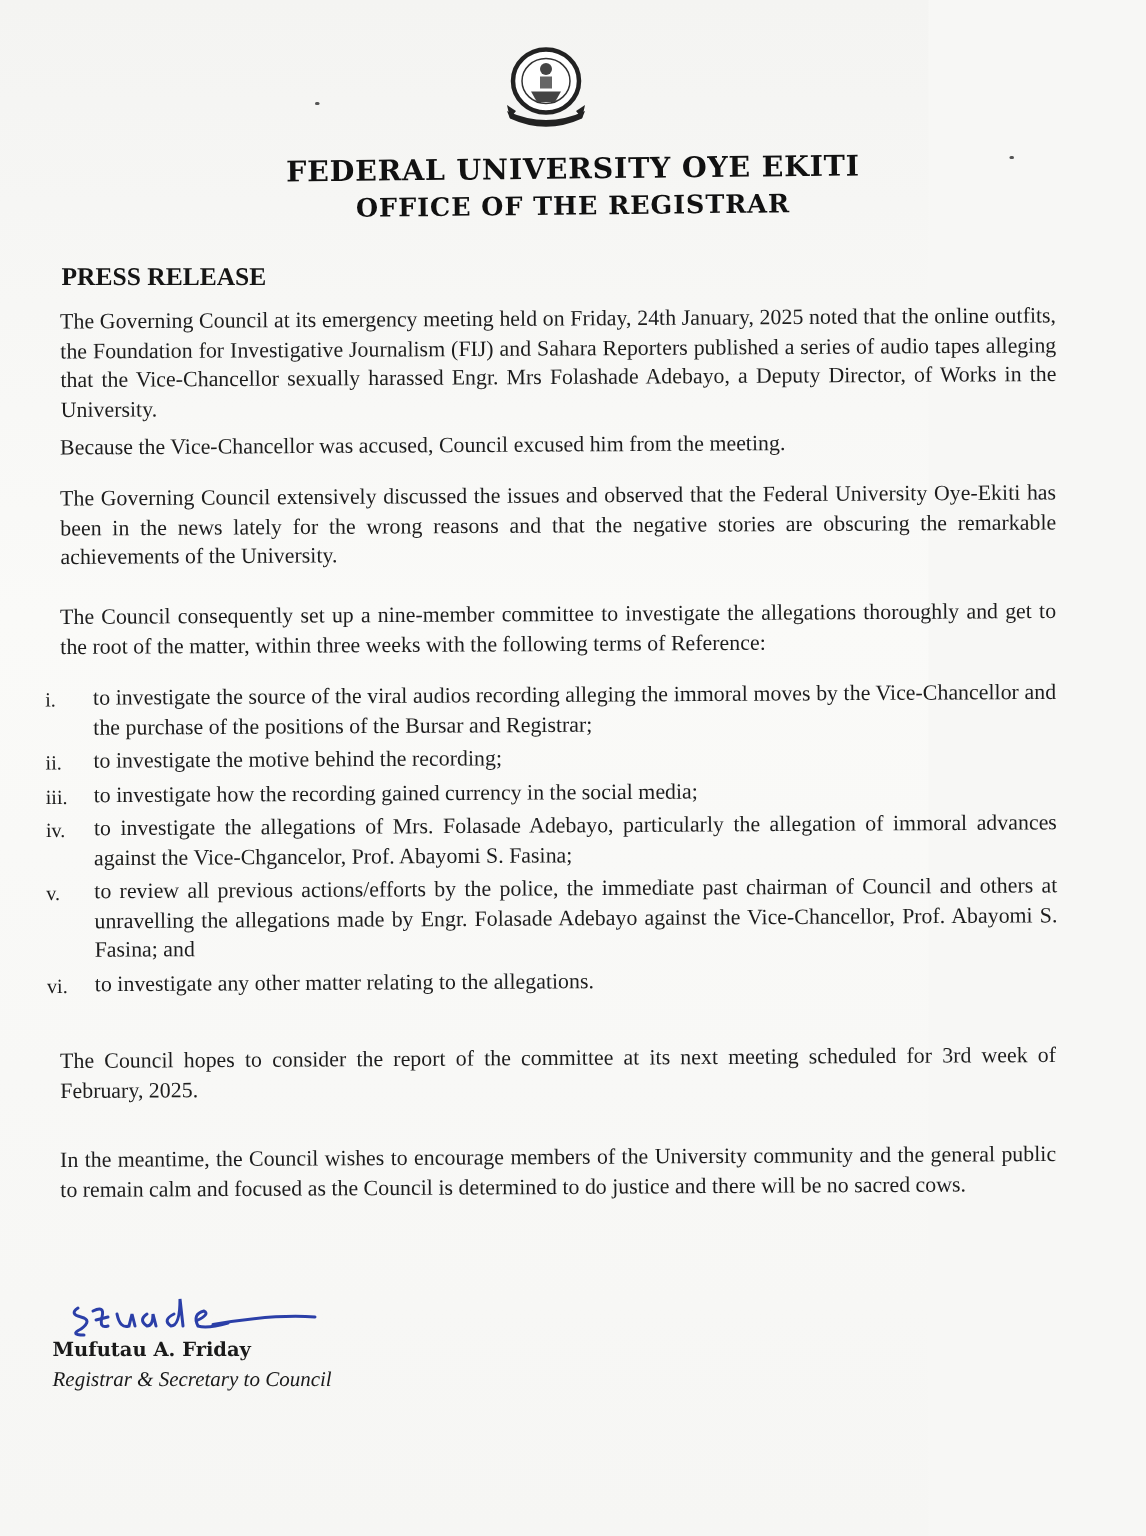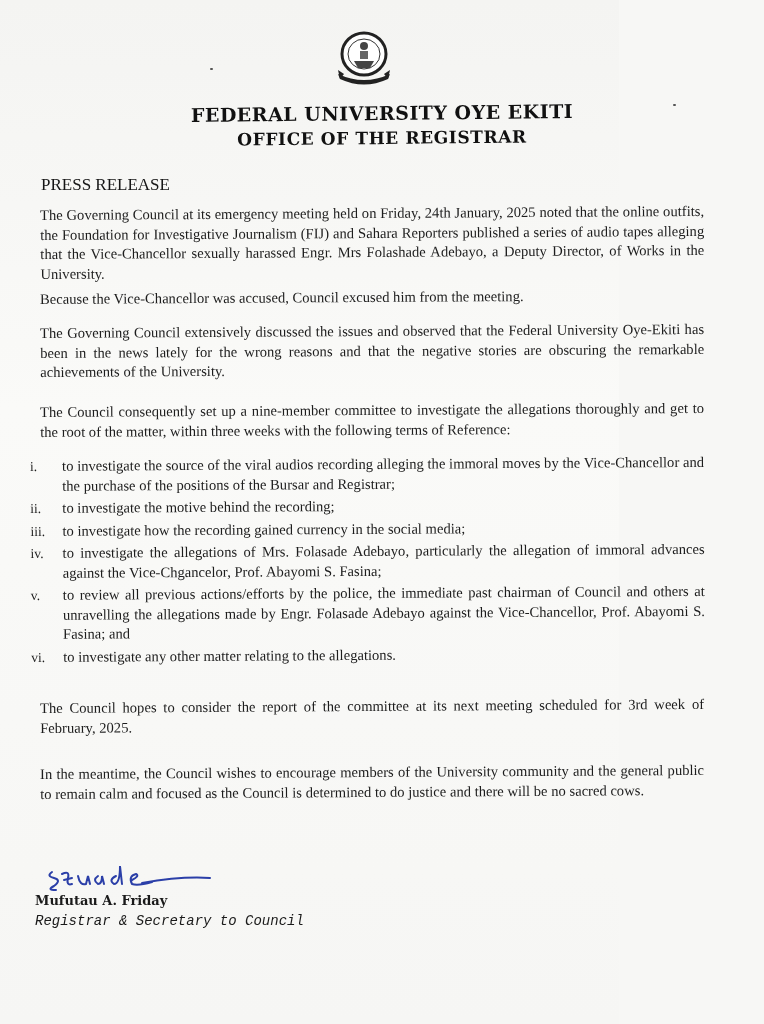--- a/index.html
+++ b/index.html
@@ -24,21 +24,21 @@
       transform: rotate(-0.6deg);
     }
     .title2 {
       position: absolute; left: 0; width: 764px; top: 128px;
       text-align: center; font-family: "DejaVu Serif", serif; font-weight: bold;
       font-size: 17px; letter-spacing: 0.6px; color: #111;
       transform: rotate(-0.6deg);
     }
     .press {
       position: absolute; left: 41px; top: 175px;
-      font-weight: normal; font-size: 17px; color: #151515;
+      font-weight: bold; font-size: 17px; color: #151515;
     }
     .body {
       position: absolute; left: 40px; width: 664px;
       font-size: 14.6px; line-height: 19.5px; text-align: justify;
       transform: rotate(-0.35deg); transform-origin: left top;
     }
     .p1 { top: 206px; }
     .p2 { top: 290px; }
     .p3 { top: 324px; }
     .p4 { top: 403px; }
@@ -54,21 +54,21 @@
     .p6 { top: 765px; }
     .signature {
       position: absolute; left: 42px; top: 862px; width: 170px; height: 36px;
     }
     .signer {
       position: absolute; left: 35px; top: 893px;
       font-family: "DejaVu Serif", serif; font-weight: bold; font-size: 13px; color: #1a1a1a;
     }
     .signer-role {
       position: absolute; left: 35px; top: 913px;
-      font-style: italic; font-size: 14px; color: #1a1a1a; font-family: Liberation Mono, monospace;
+      font-style: italic; font-size: 14px; color: #1a1a1a;
     }
     .speck { position: absolute; width: 3px; height: 2px; background: #555; border-radius: 1px; }
   </style>
 </head>
 <body>
 
 <div class="page">
 
   <div class="logo">
     <svg width="60" height="56" viewBox="0 0 60 56">

